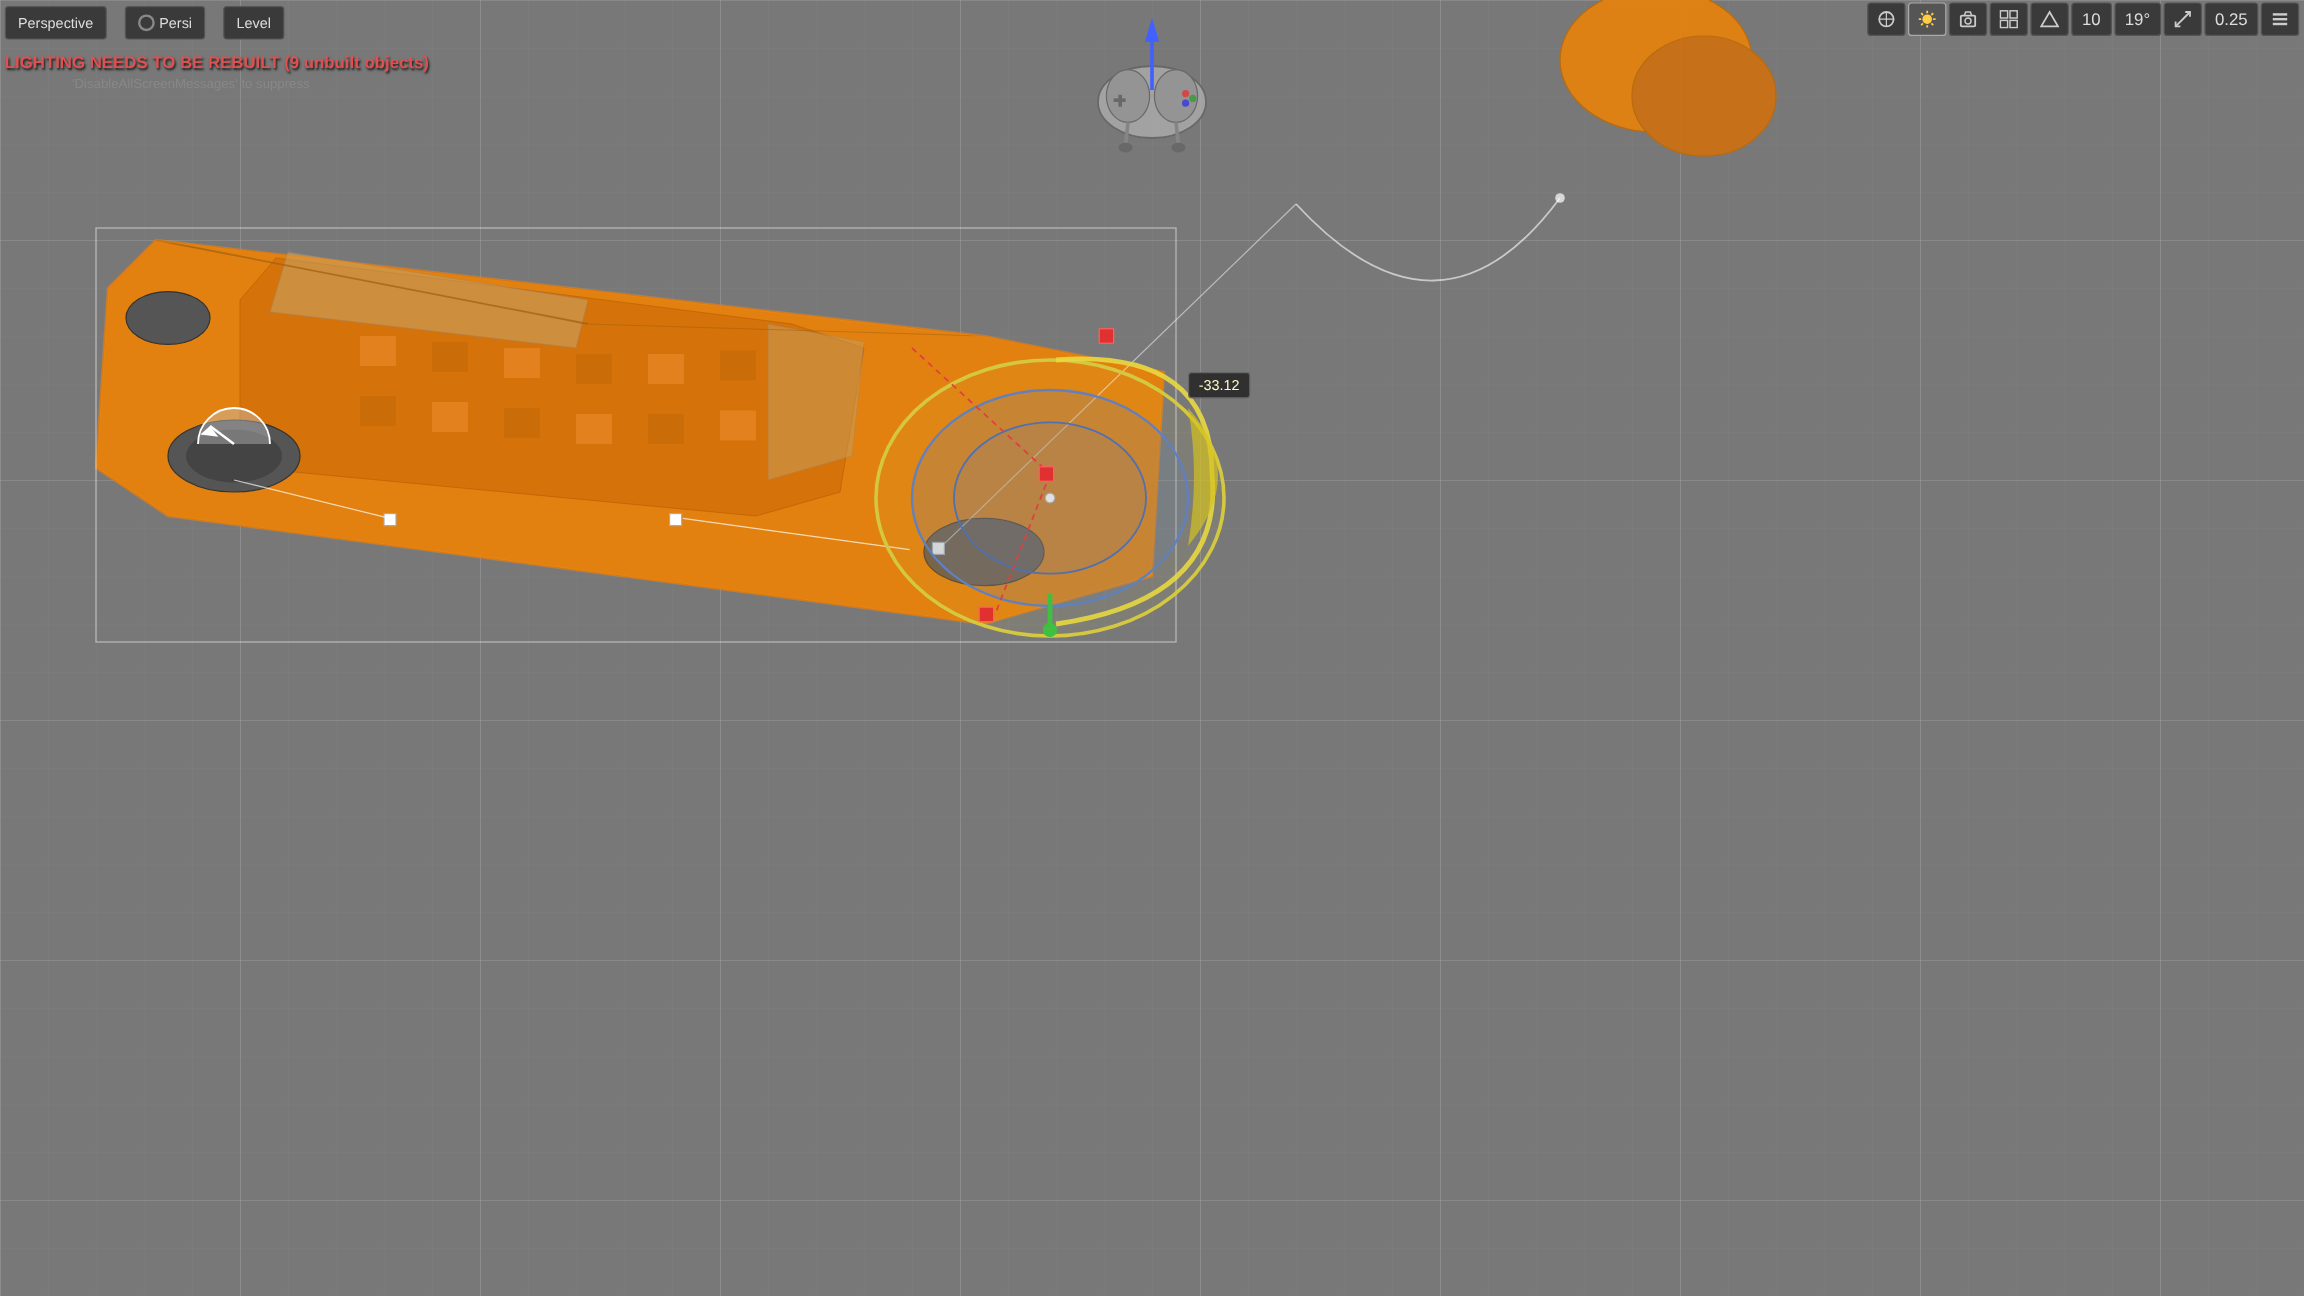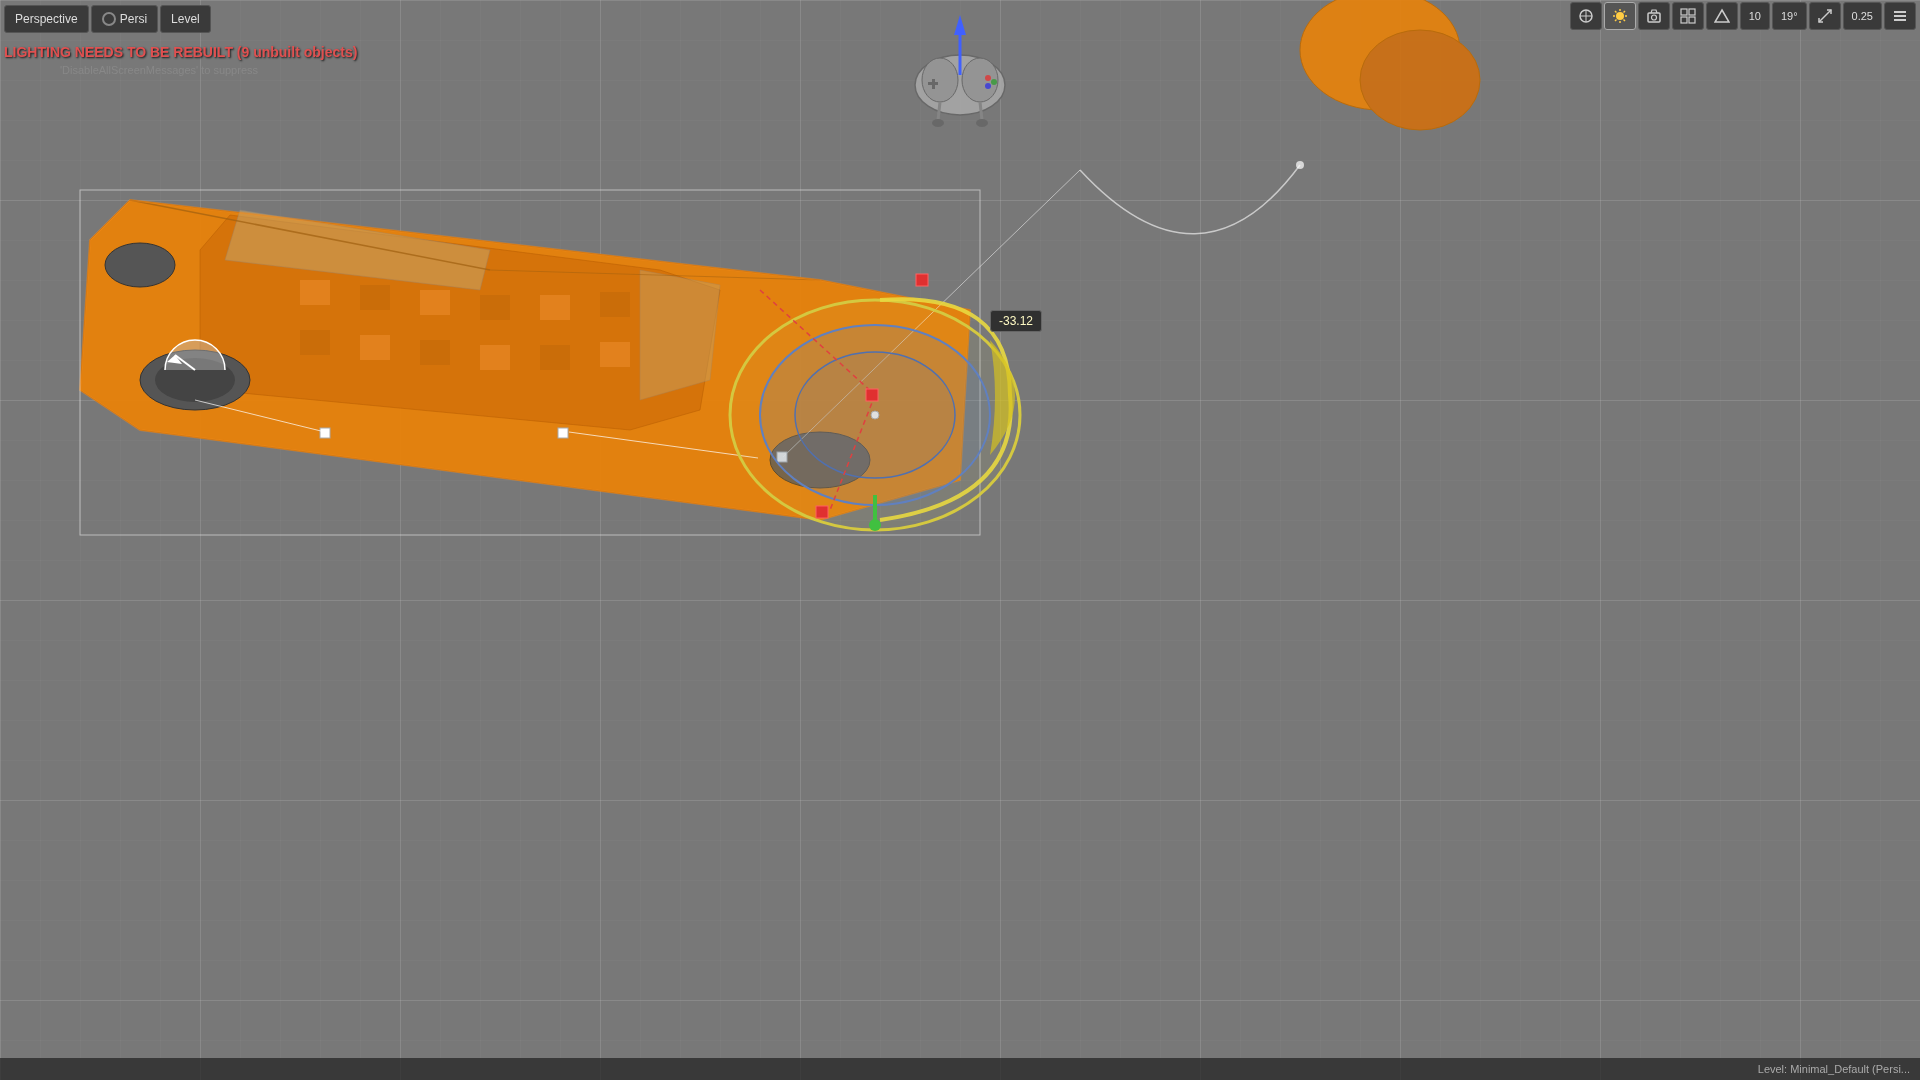--- a/index.html
+++ b/index.html
@@ -16,21 +16,21 @@
 
     
     #toolbar {
       position: absolute;
       top: 0; left: 0; right: 0;
       height: 38px;
       display: flex;
       align-items: center;
       background: transparent;
       z-index: 100;
-      gap: 2px;
+      gap: 15px;
       padding: 2px 4px;
     }
 
     .toolbar-btn {
       height: 28px;
       padding: 0 10px;
       background: #3a3a3a;
       border: 1px solid #555;
       color: #ddd;
       font-size: 12px;
@@ -59,21 +59,21 @@
       align-items: center;
       gap: 2px;
       z-index: 100;
     }
 
     .right-btn {
       width: 32px; height: 28px;
       background: #3a3a3a;
       border: 1px solid #555;
       color: #ddd;
-      font-size: 11px;
+      font-size: 14px;
       cursor: pointer;
       display: flex;
       align-items: center;
       justify-content: center;
       border-radius: 3px;
     }
 
     .right-btn-wide {
       width: auto;
       padding: 0 8px;
@@ -353,17 +353,14 @@
     <span>LIGHTING NEEDS TO BE REBUILT (9 unbuilt objects)</span>
   </div>
   <div id="warning-sub">
     <span>'DisableAllScreenMessages' to suppress</span>
   </div>
 
   <div id="tooltip">
     <span>-33.12</span>
   </div>
 
-  <div id="status-bar">
-    <span>Level: Minimal_Default (Persi...</span>
-  </div>
 
 </div>
 
 </body></html>

